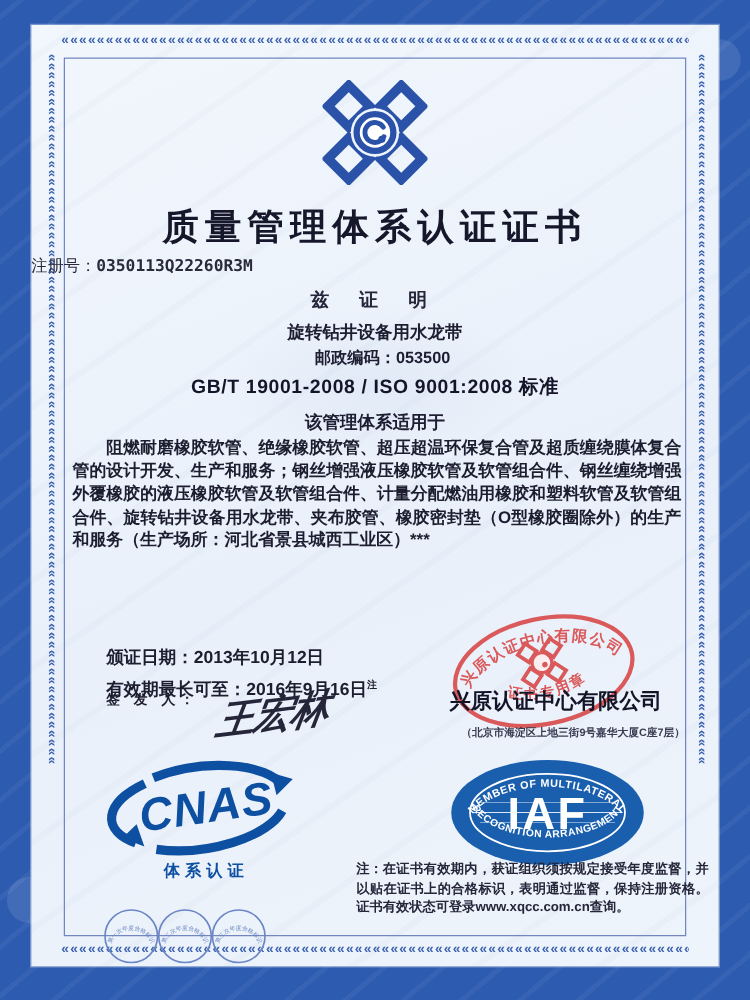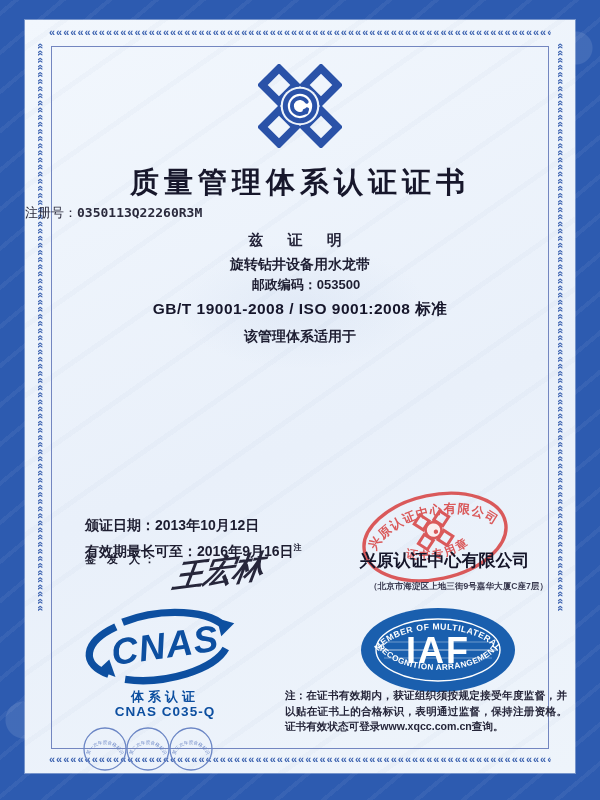--- a/index.html
+++ b/index.html
@@ -119,20 +119,21 @@
 
     <div class="regline">
       <span class="lab">注册号：</span><span>0350113Q22260R3M</span>
     </div>
 
     <div class="hereby">兹 证 明</div>
     <div class="addr">旋转钻井设备用水龙带</div>
     <div class="postal">邮政编码：053500</div>
     <div class="standard">GB/T 19001-2008 / ISO 9001:2008 标准</div>
     <div class="scope-h">该管理体系适用于</div>
+    <p class="scope">阻燃耐磨橡胶软管、绝缘橡胶软管、超压超温环保复合管及超质缠绕膜体复合管的设计开发、生产和服务；钢丝增强液压橡胶软管及软管组合件、钢丝缠绕增强外覆橡胶的液压橡胶软管及软管组合件、计量分配燃油用橡胶和塑料软管及软管组合件、旋转钻井设备用水龙带、夹布胶管、橡胶密封垫（O型橡胶圈除外）的生产和服务（生产场所：河北省景县城西工业区）***</p>
 
     <div class="abs dates">
       <div class="row">颁证日期：2013年10月12日</div>
       <div class="row"><span>有效期最长可至：2016年9月16日</span><sup>注</sup></div>
     </div>
     <div class="abs signer">签 发 人：</div>
     <div class="abs signature">王宏林</div>
 
     <svg class="abs seal" viewBox="0 0 160 110">
       <g transform="rotate(-12 80 55)">
@@ -163,21 +164,20 @@
       <g transform="rotate(-8 90 50)">
         <path d="M 25 72 A 76 34 0 0 1 40 22" fill="none" stroke="#0d4fa0" stroke-width="8"></path>
         <path d="M 48 18 A 76 34 0 0 1 158 40" fill="none" stroke="#0d4fa0" stroke-width="8"></path>
         <polygon points="168,36 150,28 152,48" fill="#0d4fa0"></polygon>
         <path d="M 155 62 A 76 34 0 0 1 42 80" fill="none" stroke="#0d4fa0" stroke-width="8"></path>
         <polygon points="14,66 32,76 28,56" fill="#0d4fa0"></polygon>
         <text x="90" y="63" text-anchor="middle" font-size="40" font-weight="bold" font-style="italic" letter-spacing="1" fill="#0d4fa0">CNAS</text>
       </g>
     </svg>
     <div class="abs cnas-cap1">体系认证</div>
-    <div class="abs cnas-cap2">CNAS C035-Q</div>
 
     <svg class="abs iaf" viewBox="0 0 160 90">
       <ellipse cx="80" cy="45" rx="77" ry="42" fill="#1a5fae"></ellipse>
       <ellipse cx="80" cy="45" rx="62" ry="31" fill="none" stroke="#ffffff" stroke-width="1.4"></ellipse>
       <line x1="20" y1="45" x2="140" y2="45" stroke="#ffffff" stroke-width="0.8" opacity="0.85"></line>
       <line x1="26" y1="37" x2="134" y2="37" stroke="#ffffff" stroke-width="0.6" opacity="0.6"></line>
       <line x1="26" y1="53" x2="134" y2="53" stroke="#ffffff" stroke-width="0.6" opacity="0.6"></line>
       <path id="iafTop" d="M 18 50 A 64 34 0 0 1 142 50" fill="none"></path>
       <text font-size="8.6" font-weight="bold" fill="#ffffff" letter-spacing="0.5">
         <textPath href="#iafTop" startOffset="50%" text-anchor="middle">MEMBER OF MULTILATERAL</textPath>

